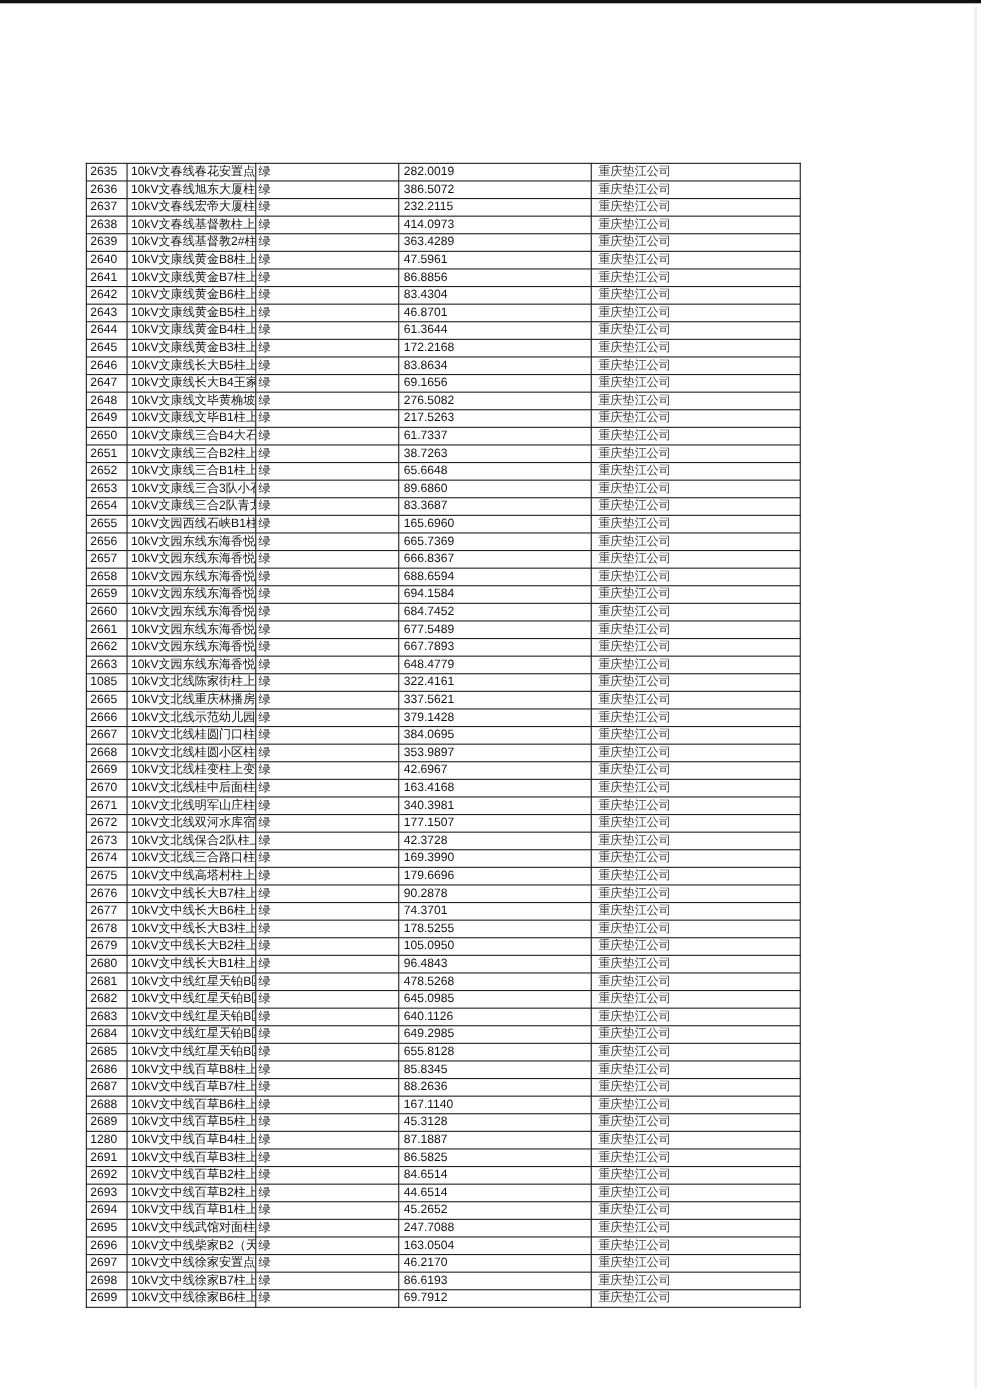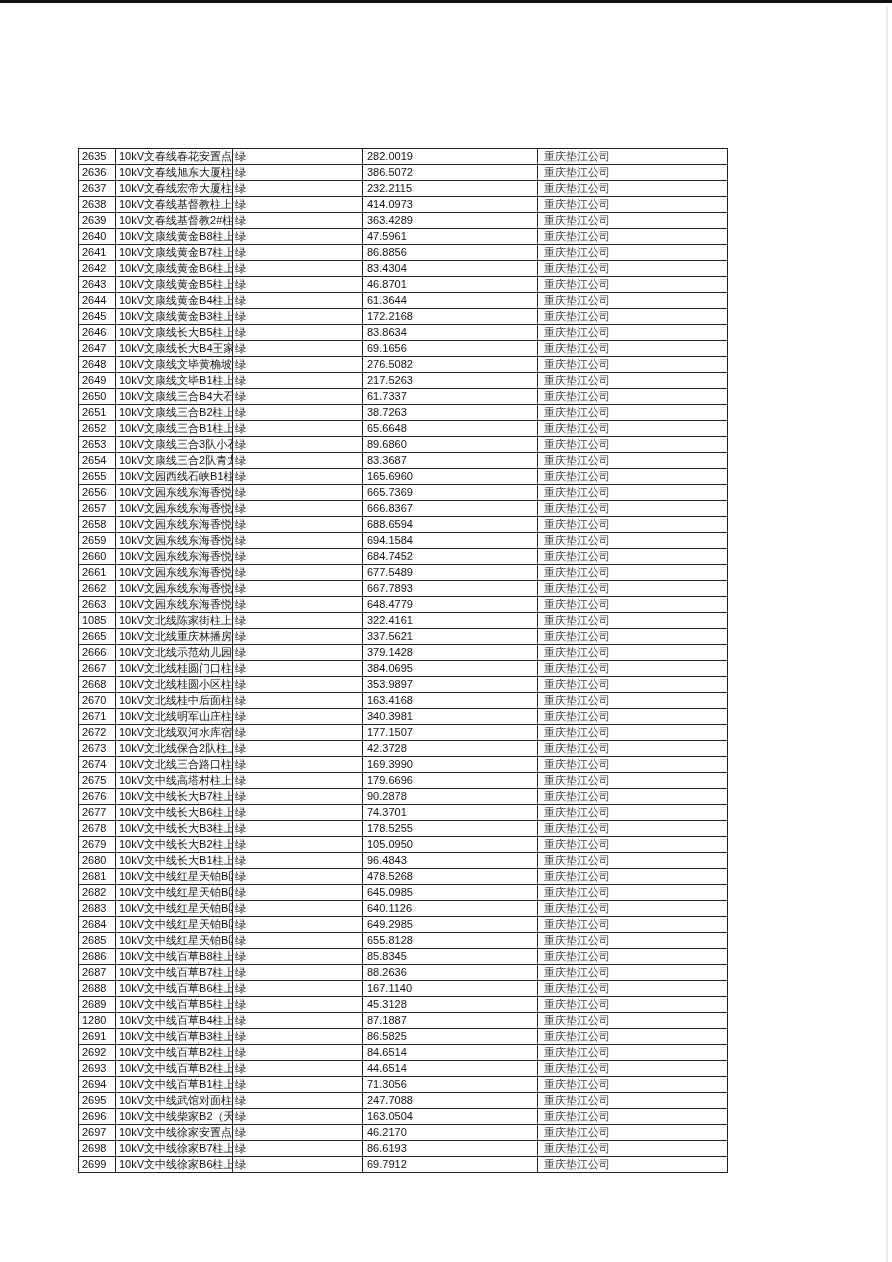--- a/index.html
+++ b/index.html
@@ -285,20 +285,27 @@
         <td class="c4">重庆垫江公司</td>
       </tr>
       <tr>
         <td class="c0">2668</td>
         <td class="c1">10kV文北线桂圆小区柱上</td>
         <td class="c2">绿</td>
         <td class="c3">353.9897</td>
         <td class="c4">重庆垫江公司</td>
       </tr>
       <tr>
+        <td class="c0">2669</td>
+        <td class="c1">10kV文北线桂变柱上变</td>
+        <td class="c2">绿</td>
+        <td class="c3">42.6967</td>
+        <td class="c4">重庆垫江公司</td>
+      </tr>
+      <tr>
         <td class="c0">2670</td>
         <td class="c1">10kV文北线桂中后面柱上</td>
         <td class="c2">绿</td>
         <td class="c3">163.4168</td>
         <td class="c4">重庆垫江公司</td>
       </tr>
       <tr>
         <td class="c0">2671</td>
         <td class="c1">10kV文北线明军山庄柱上</td>
         <td class="c2">绿</td>
@@ -456,21 +463,21 @@
         <td class="c0">2693</td>
         <td class="c1">10kV文中线百草B2柱上变</td>
         <td class="c2">绿</td>
         <td class="c3">44.6514</td>
         <td class="c4">重庆垫江公司</td>
       </tr>
       <tr>
         <td class="c0">2694</td>
         <td class="c1">10kV文中线百草B1柱上变</td>
         <td class="c2">绿</td>
-        <td class="c3">71.3056</td>
+        <td class="c3">45.2652</td>
         <td class="c4">重庆垫江公司</td>
       </tr>
       <tr>
         <td class="c0">2695</td>
         <td class="c1">10kV文中线武馆对面柱上</td>
         <td class="c2">绿</td>
         <td class="c3">247.7088</td>
         <td class="c4">重庆垫江公司</td>
       </tr>
       <tr>

